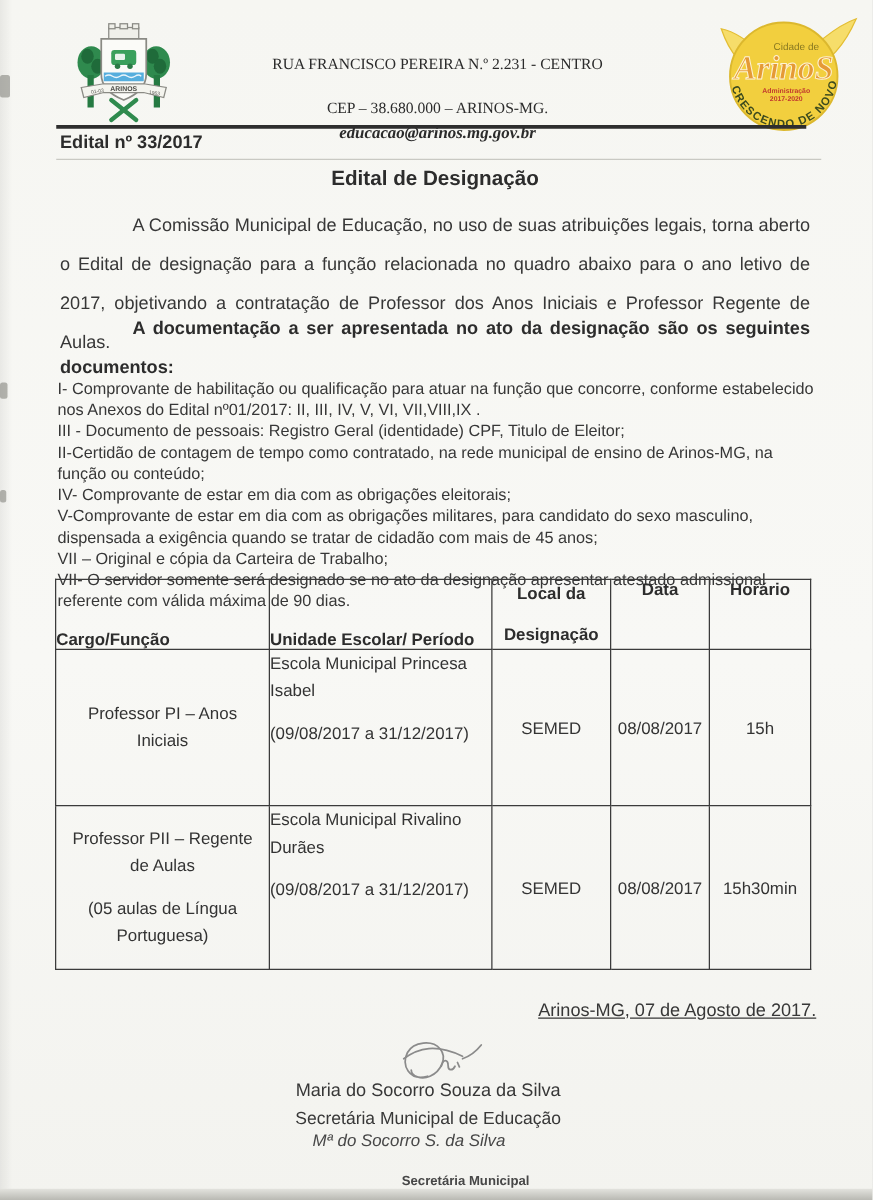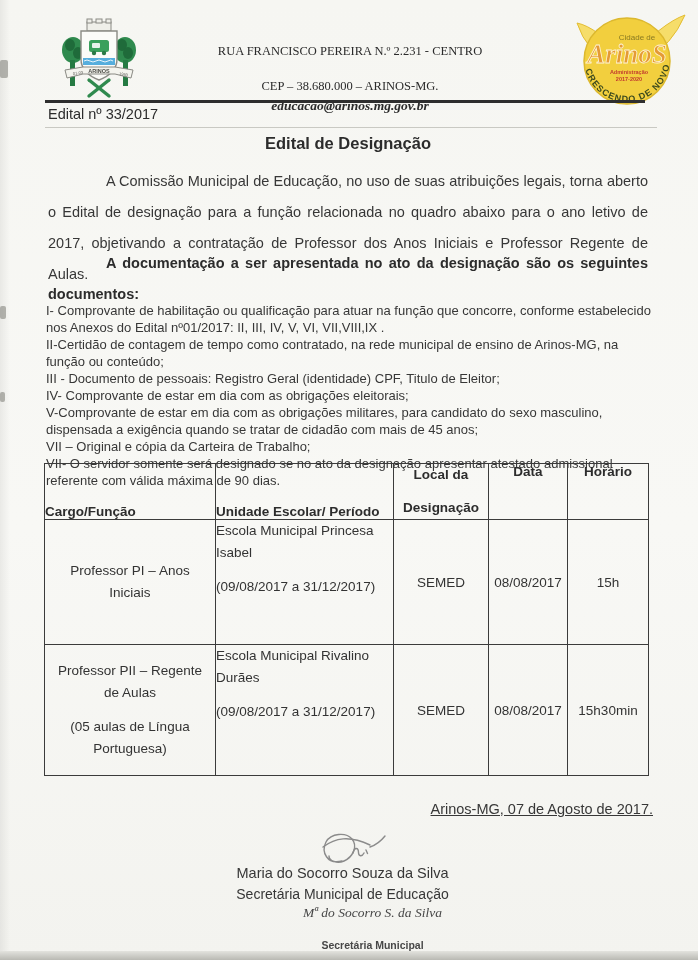--- a/index.html
+++ b/index.html
@@ -21,21 +21,21 @@
   .smudge.s2{left:0;top:392px;width:5px;height:10px;}
   .bottom-strip{position:absolute;left:0;bottom:0;width:698px;height:9px;background:linear-gradient(180deg,#e3e3de,#b9b9b3);}
   
   .coat{position:absolute;left:57px;top:18px;width:84px;height:84px;}
   .htext{position:absolute;left:136px;top:24px;width:428px;text-align:center;font-family:"Liberation Serif",serif;color:#2b2b2b;}
   .htitle{font-size:21.5px;font-weight:bold;letter-spacing:.2px;white-space:nowrap;}
   .haddr{font-size:12.5px;margin-top:20px;}
   .hemail{font-size:13.5px;font-weight:bold;font-style:italic;margin-top:4px;}
   .citylogo{position:absolute;left:567px;top:13px;width:120px;height:95px;}
   .rule-thick{position:absolute;left:45px;top:100px;width:600px;height:3px;background:#2e2e2e;}
-  .edital-no{position:absolute;left:48px;top:106px;font-size:14.5px;font-weight:normal;color:#2c2c2c;}
+  .edital-no{position:absolute;left:48px;top:106px;font-size:14.5px;font-weight:bold;color:#2c2c2c;}
   .rule-thin{position:absolute;left:45px;top:127px;width:612px;height:1px;background:#c9c9c3;}
   .doc-title{position:absolute;left:0;top:134px;width:696px;text-align:center;font-size:16.5px;font-weight:bold;color:#2c2c2c;}
   
   .p1{position:absolute;left:48px;top:166px;width:600px;font-size:14.5px;line-height:31px;text-align:justify;text-indent:58px;margin:0;}
   .p2{position:absolute;left:48px;top:248px;width:600px;font-size:14.5px;line-height:31px;text-align:justify;text-indent:58px;font-weight:bold;color:#2c2c2c;margin:0;}
   .reqs{position:absolute;left:46px;top:302px;width:606px;font-size:13px;line-height:17px;}
   
   table.quadro{position:absolute;left:44px;top:463px;width:604px;border-collapse:collapse;table-layout:fixed;font-size:13.5px;color:#333;}
   table.quadro td{border:1.6px solid #3b3b3b;padding:0;overflow:hidden;}
   tr.hrow{height:53px;}
@@ -48,21 +48,21 @@
   .hgap{height:11px;}
   td.mid{vertical-align:middle;text-align:center;}
   td.unid{vertical-align:top;text-align:left;padding:8px 4px 0 8px;}
   .ln{line-height:22px;min-height:22px;}
   .gap{height:12px;}
   
   .dateline{position:absolute;left:300px;top:801px;width:353px;text-align:right;font-size:14.5px;text-decoration:underline;}
   .scribble{position:absolute;left:315px;top:830px;width:72px;height:38px;}
   .sig-name{position:absolute;left:160px;top:865px;width:365px;text-align:center;font-size:14.5px;}
   .sig-role{position:absolute;left:160px;top:886px;width:365px;text-align:center;font-size:14px;}
-  .stamp-name{position:absolute;left:250px;top:905px;width:245px;text-align:center;font-family:Liberation Serif, serif;font-style:italic;font-size:13.5px;color:#474747;}
+  .stamp-name{position:absolute;left:250px;top:905px;width:245px;text-align:left;font-family:Liberation Sans, sans-serif;font-style:italic;font-size:13.5px;color:#474747;}
   .stamp-role{position:absolute;left:250px;top:923px;width:245px;text-align:center;font-size:10.5px;font-weight:bold;line-height:12px;color:#474747;margin-top:16px;}
 </style>
 </head>
 <body>
 
 <div class="page">
 
   <div class="edge-shade"></div>
   <div class="smudge s0"></div>
   <div class="smudge s1"></div>
@@ -141,22 +141,22 @@
   <div class="edital-no">Edital nº 33/2017</div>
   <div class="rule-thin"></div>
 
   <div class="doc-title">Edital de Designação</div>
 
   <p class="p1">A Comissão Municipal de Educação, no uso de suas atribuições legais, torna aberto o Edital de designação para a função relacionada no quadro abaixo para o ano letivo de 2017, objetivando a contratação de Professor dos Anos Iniciais e Professor Regente de Aulas.</p>
   <p class="p2">A documentação a ser apresentada no ato da designação são os seguintes documentos:</p>
 
   <div class="reqs">
     <div>I- Comprovante de habilitação ou qualificação para atuar na função que concorre, conforme estabelecido nos Anexos do Edital nº01/2017: II, III, IV, V, VI, VII,VIII,IX .</div>
+    <div>III - Documento de pessoais: Registro Geral (identidade) CPF, Titulo de Eleitor;</div>
     <div>II-Certidão de contagem de tempo como contratado, na rede municipal de ensino de Arinos-MG, na função ou conteúdo;</div>
-    <div>III - Documento de pessoais: Registro Geral (identidade) CPF, Titulo de Eleitor;</div>
     <div>IV- Comprovante de estar em dia com as obrigações eleitorais;</div>
     <div>V-Comprovante de estar em dia com as obrigações militares, para candidato do sexo masculino, dispensada a exigência quando se tratar de cidadão com mais de 45 anos;</div>
     <div>VII – Original e cópia da Carteira de Trabalho;</div>
     <div>VII- O servidor somente será designado se no ato da designação apresentar atestado admissional referente com válida máxima de 90 dias.</div>
   </div>
 
   <table class="quadro">
     <colgroup>
       <col style="width:171px">
         <col style="width:178px">

